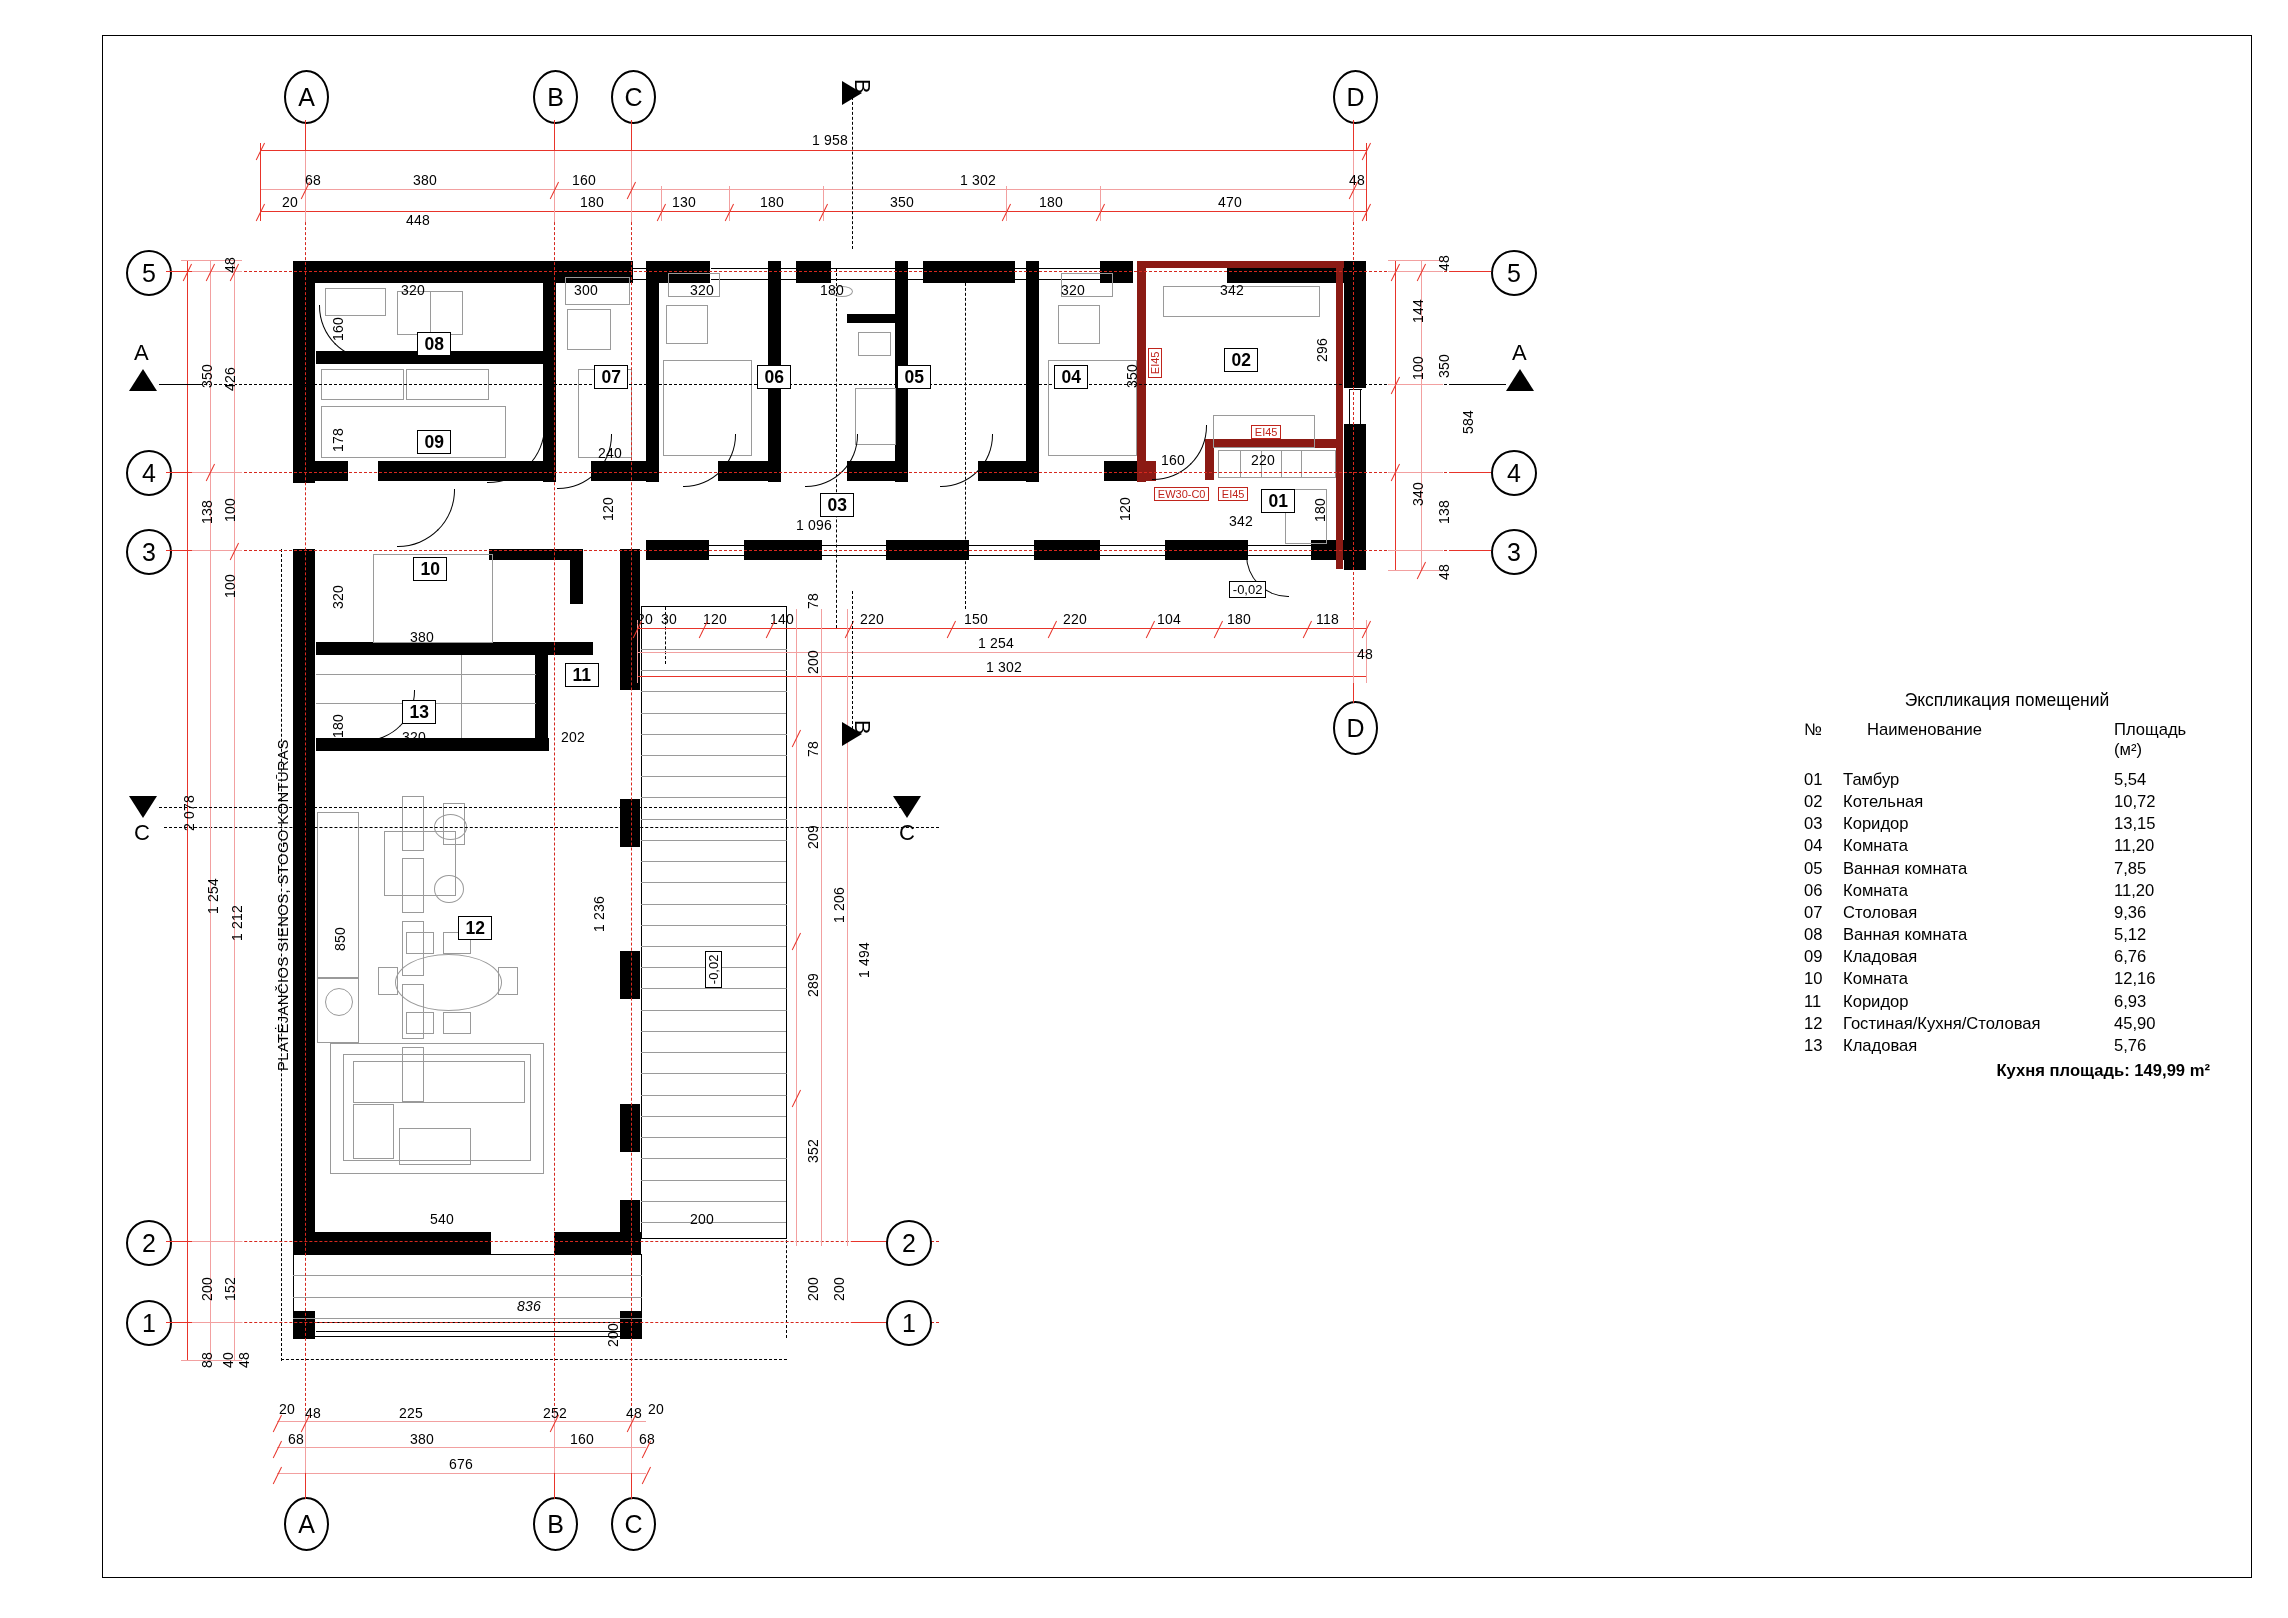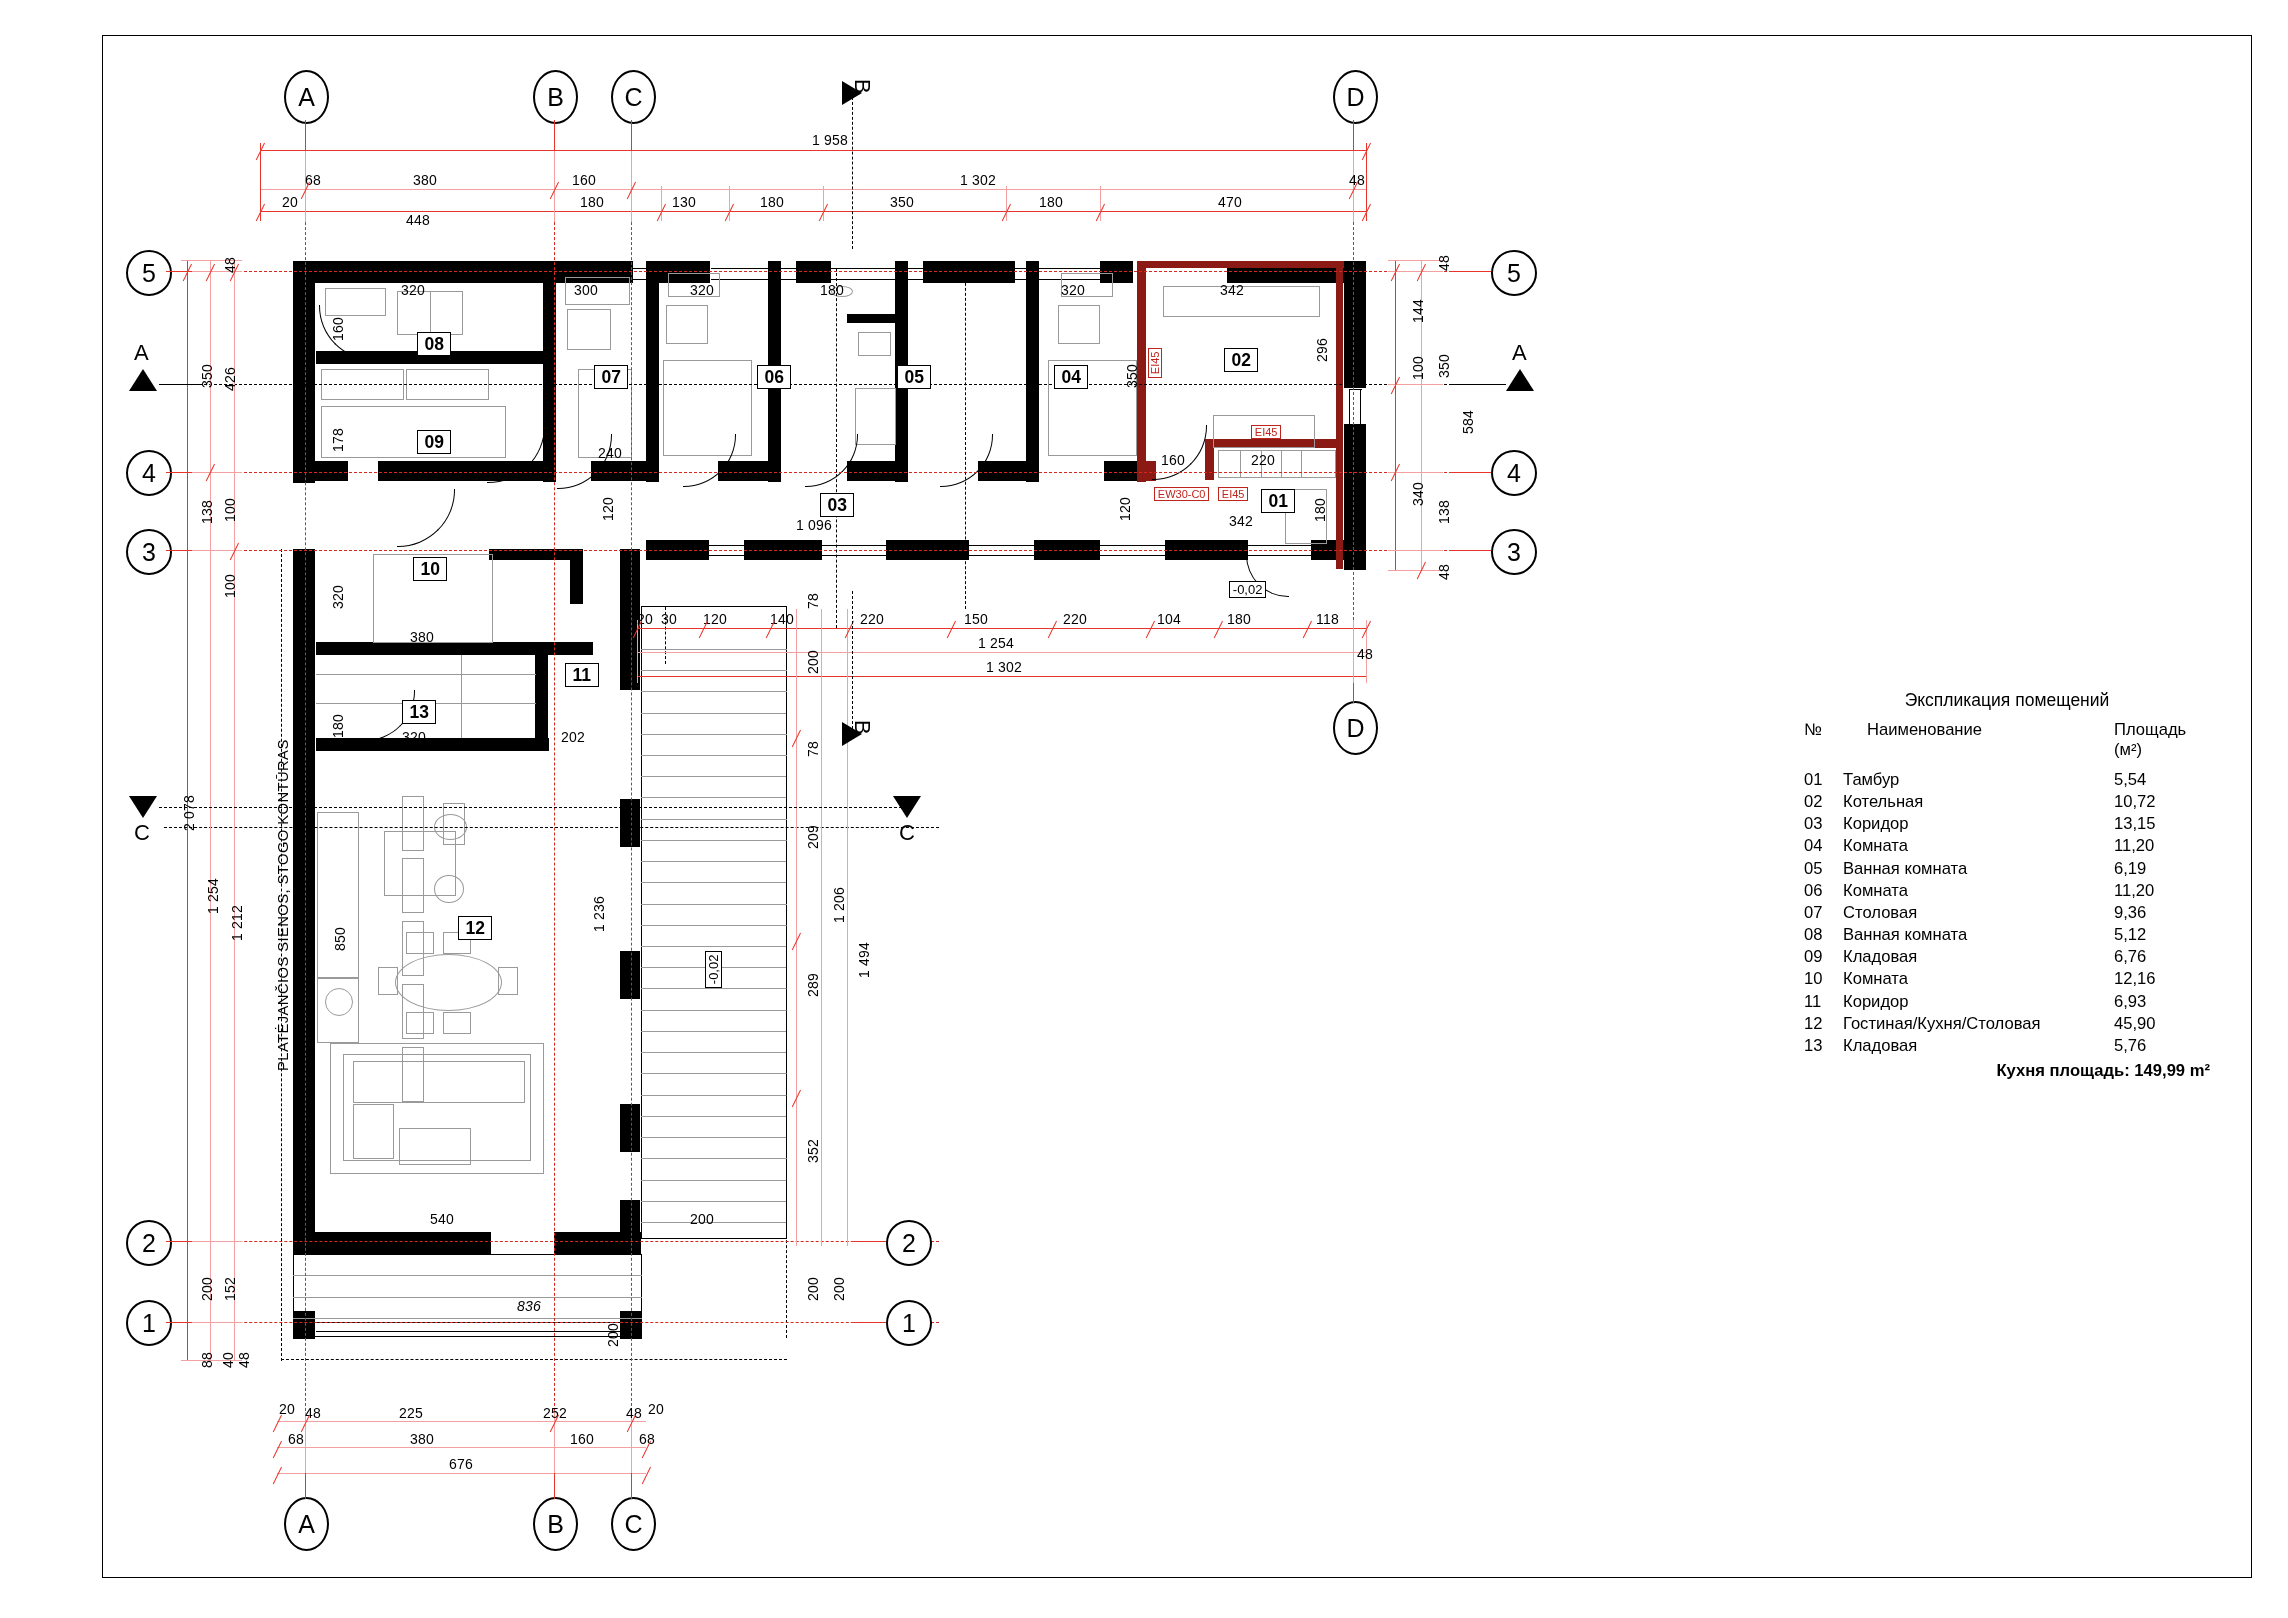--- a/index.html
+++ b/index.html
@@ -702,21 +702,21 @@
             <td class="c-ar">13,15</td>
           </tr>
           <tr>
             <td class="c-no">04</td>
             <td class="c-nm">Комната</td>
             <td class="c-ar">11,20</td>
           </tr>
           <tr>
             <td class="c-no">05</td>
             <td class="c-nm">Ванная комната</td>
-            <td class="c-ar">6,19</td>
+            <td class="c-ar">7,85</td>
           </tr>
           <tr>
             <td class="c-no">06</td>
             <td class="c-nm">Комната</td>
             <td class="c-ar">11,20</td>
           </tr>
           <tr>
             <td class="c-no">07</td>
             <td class="c-nm">Столовая</td>
             <td class="c-ar">9,36</td>

